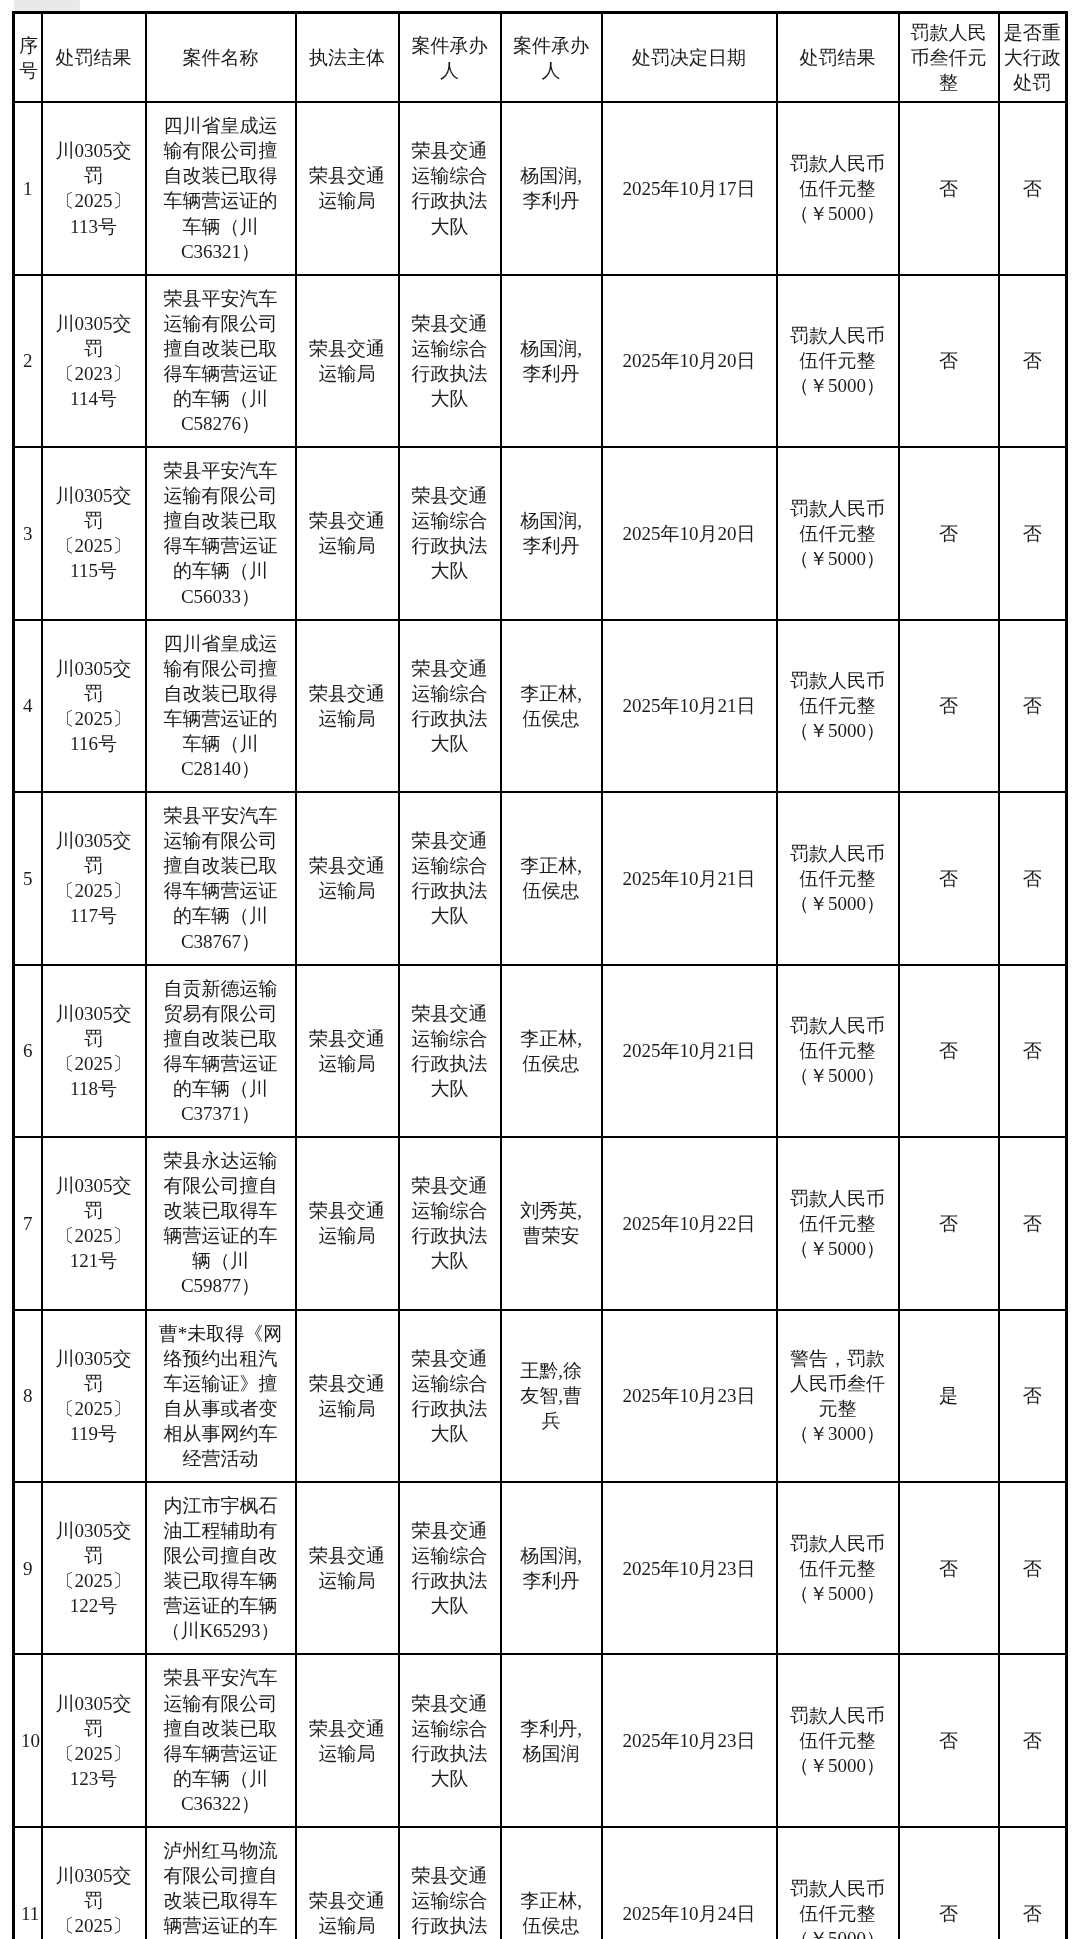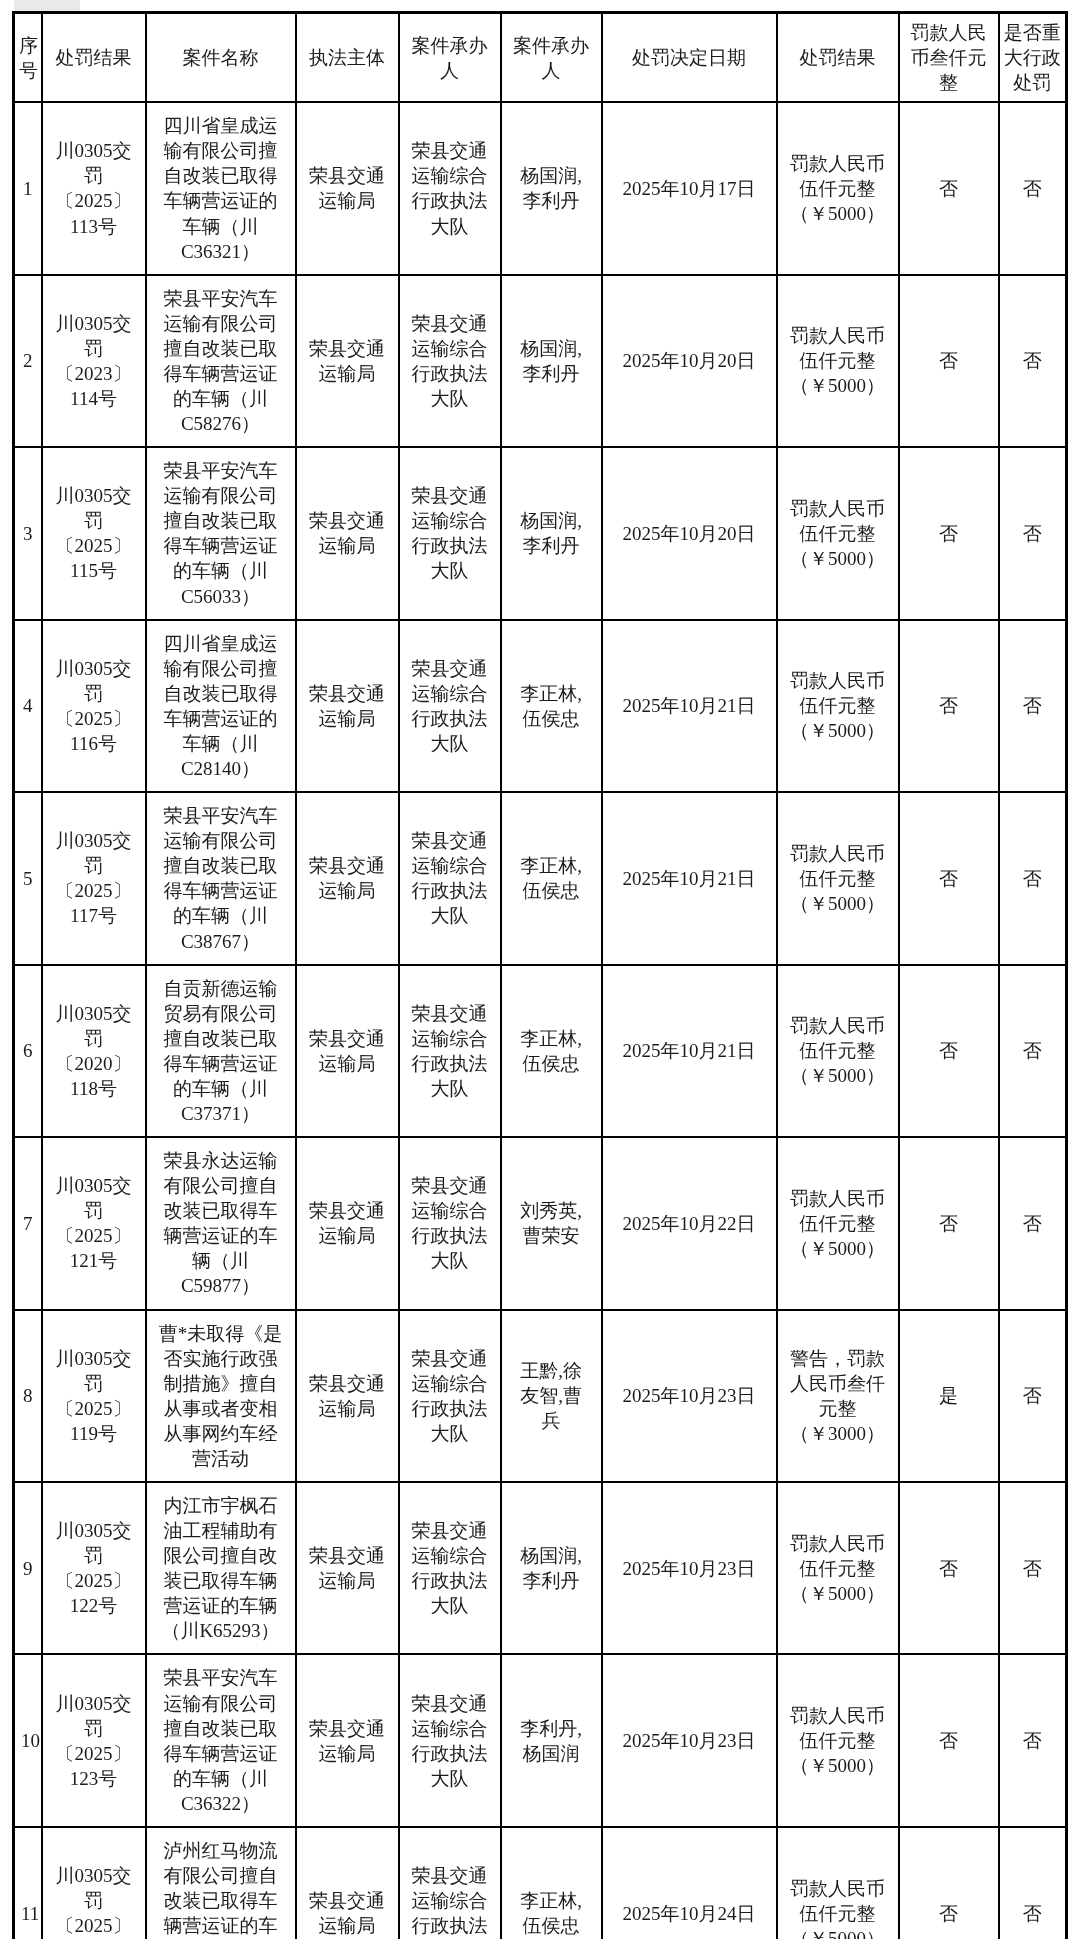--- a/index.html
+++ b/index.html
@@ -151,21 +151,21 @@
           <td>荣县交通运输局</td>
           <td>荣县交通运输综合行政执法大队</td>
           <td>李正林,伍侯忠</td>
           <td>2025年10月21日</td>
           <td>罚款人民币伍仟元整（￥5000）</td>
           <td>否</td>
           <td>否</td>
         </tr>
         <tr>
           <td>6</td>
-          <td>川0305交罚〔2020〕118号</td>
+          <td>川0305交罚〔2025〕118号</td>
           <td>自贡新德运输贸易有限公司擅自改装已取得车辆营运证的车辆（川C37371）</td>
           <td>荣县交通运输局</td>
           <td>荣县交通运输综合行政执法大队</td>
           <td>李正林,伍侯忠</td>
           <td>2025年10月21日</td>
           <td>罚款人民币伍仟元整（￥5000）</td>
           <td>否</td>
           <td>否</td>
         </tr>
         <tr>
@@ -176,21 +176,21 @@
           <td>荣县交通运输综合行政执法大队</td>
           <td>刘秀英,曹荣安</td>
           <td>2025年10月22日</td>
           <td>罚款人民币伍仟元整（￥5000）</td>
           <td>否</td>
           <td>否</td>
         </tr>
         <tr>
           <td>8</td>
           <td>川0305交罚〔2025〕119号</td>
-          <td>曹*未取得《是否实施行政强制措施》擅自从事或者变相从事网约车经营活动</td>
+          <td>曹*未取得《网络预约出租汽车运输证》擅自从事或者变相从事网约车经营活动</td>
           <td>荣县交通运输局</td>
           <td>荣县交通运输综合行政执法大队</td>
           <td>王黔,徐友智,曹兵</td>
           <td>2025年10月23日</td>
           <td>警告，罚款人民币叁仟元整（￥3000）</td>
           <td>是</td>
           <td>否</td>
         </tr>
         <tr>
           <td>9</td>

